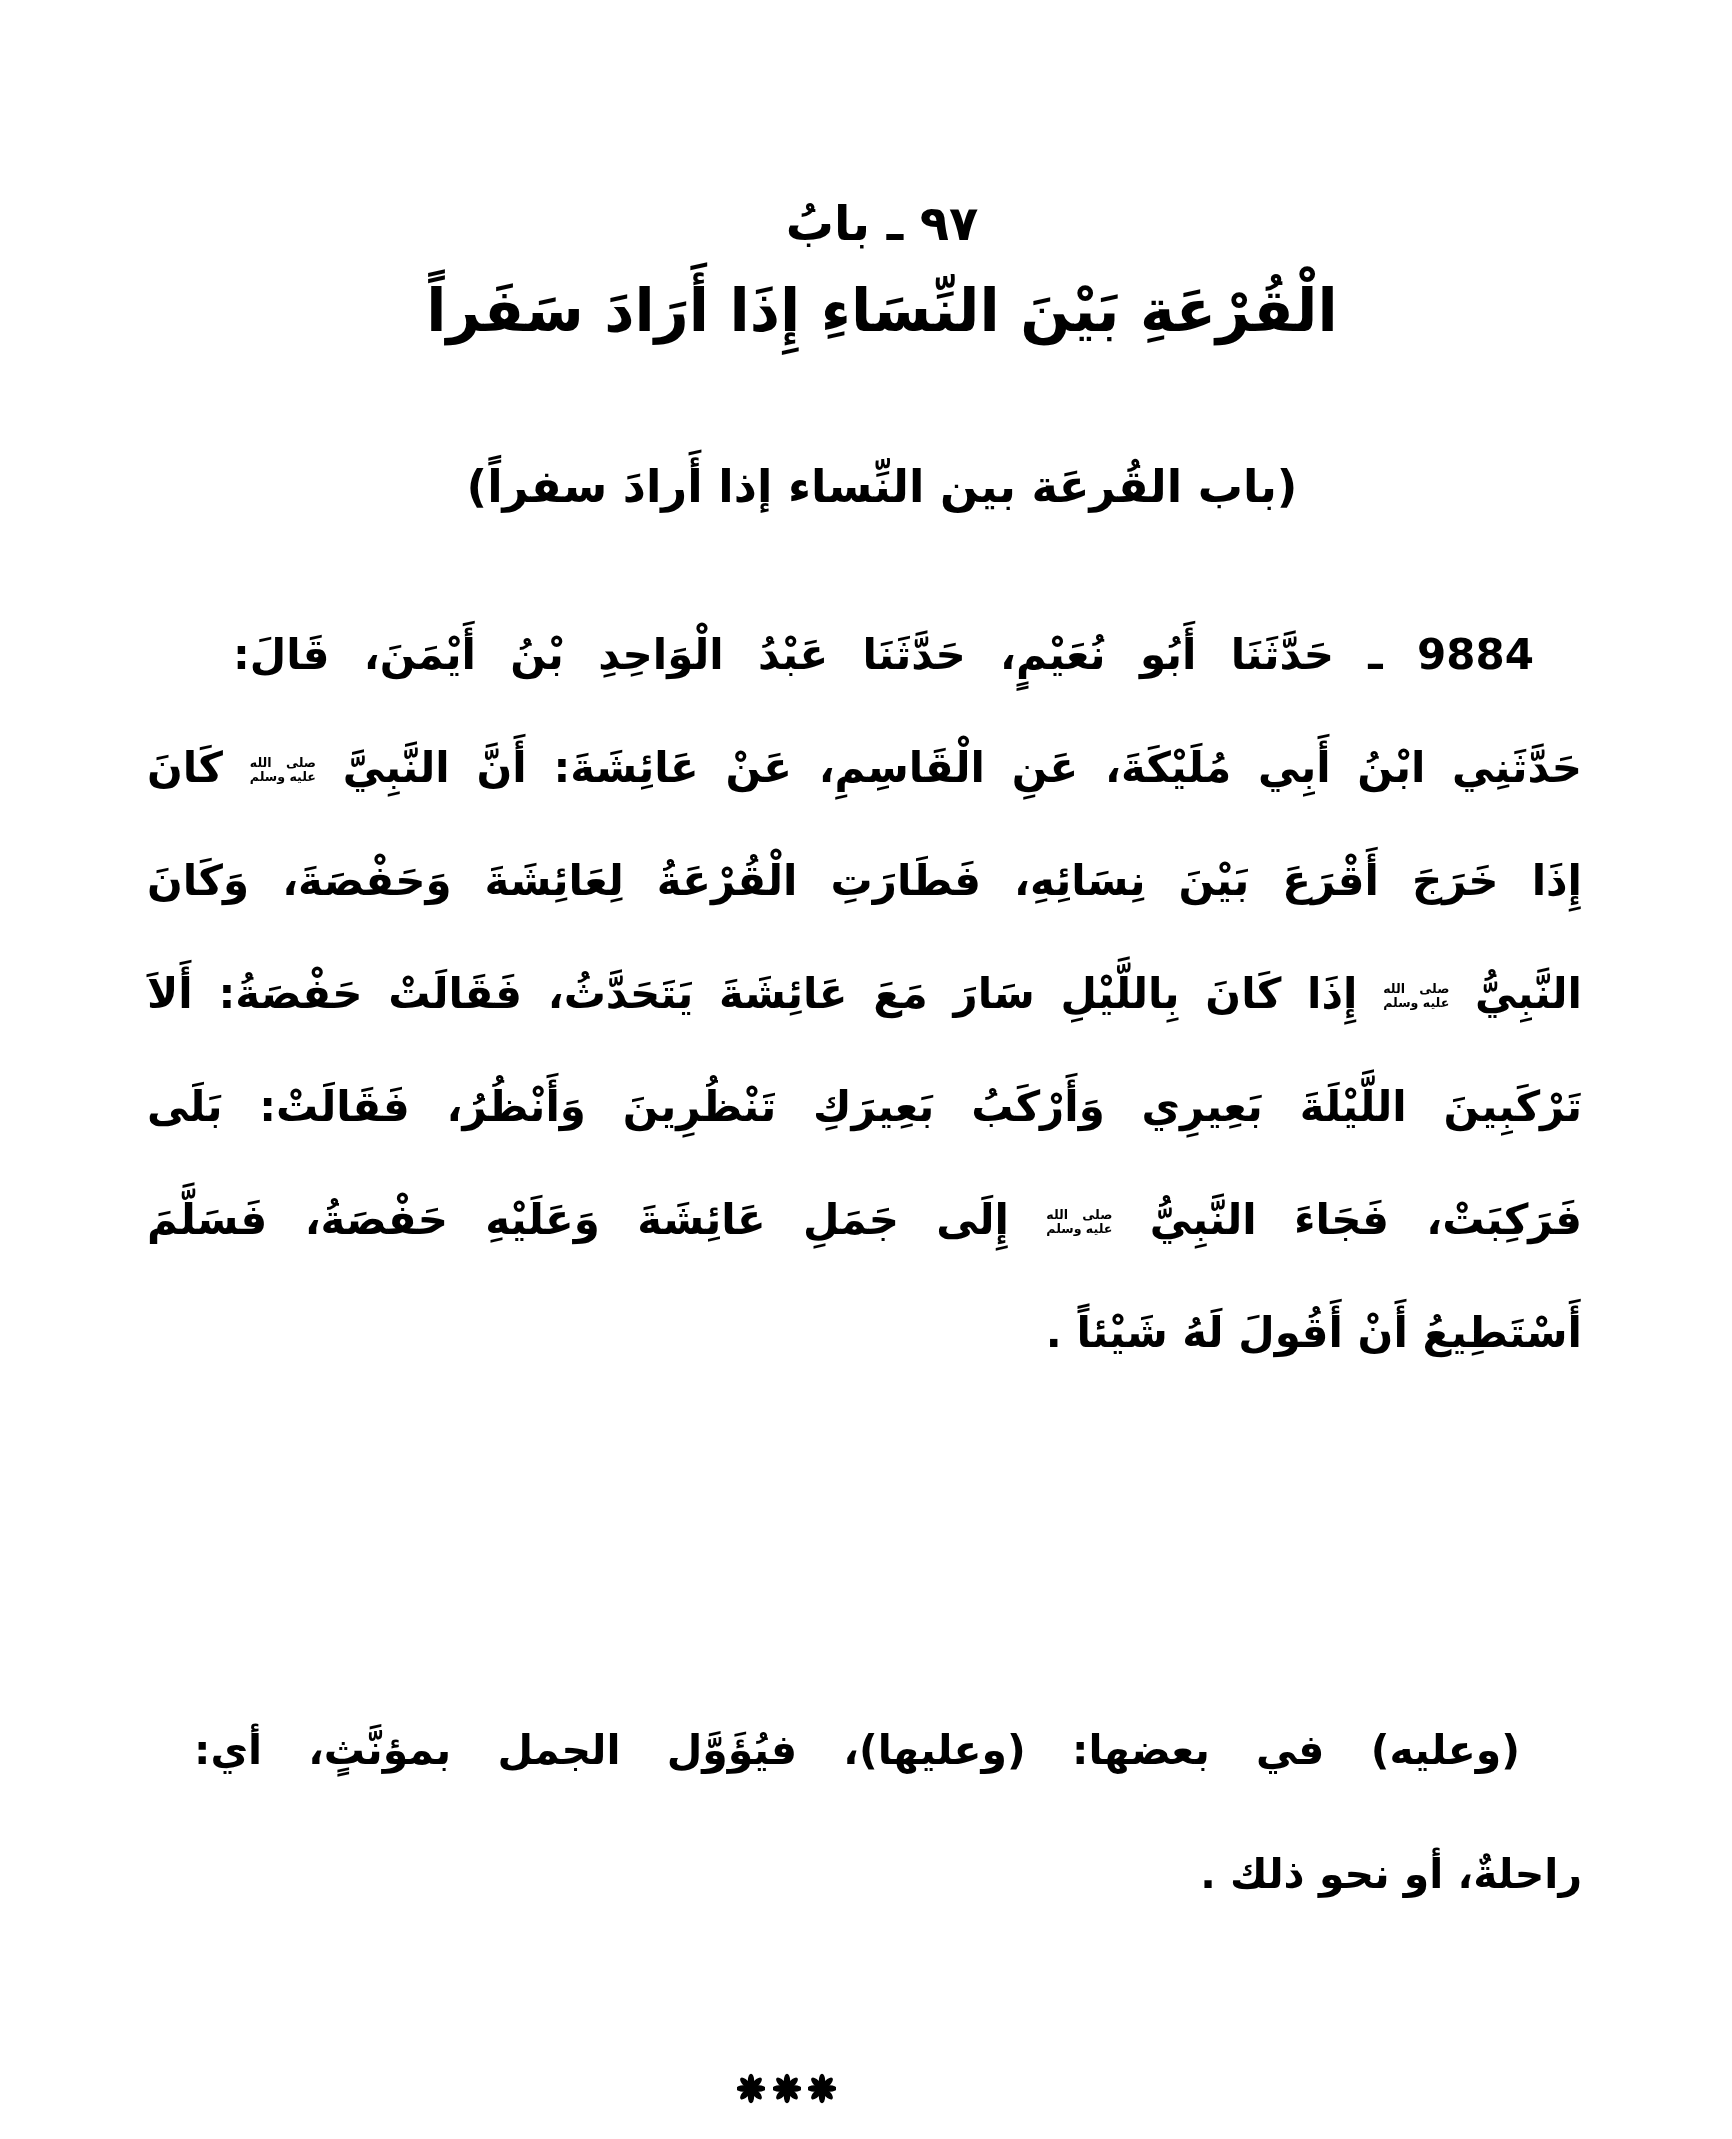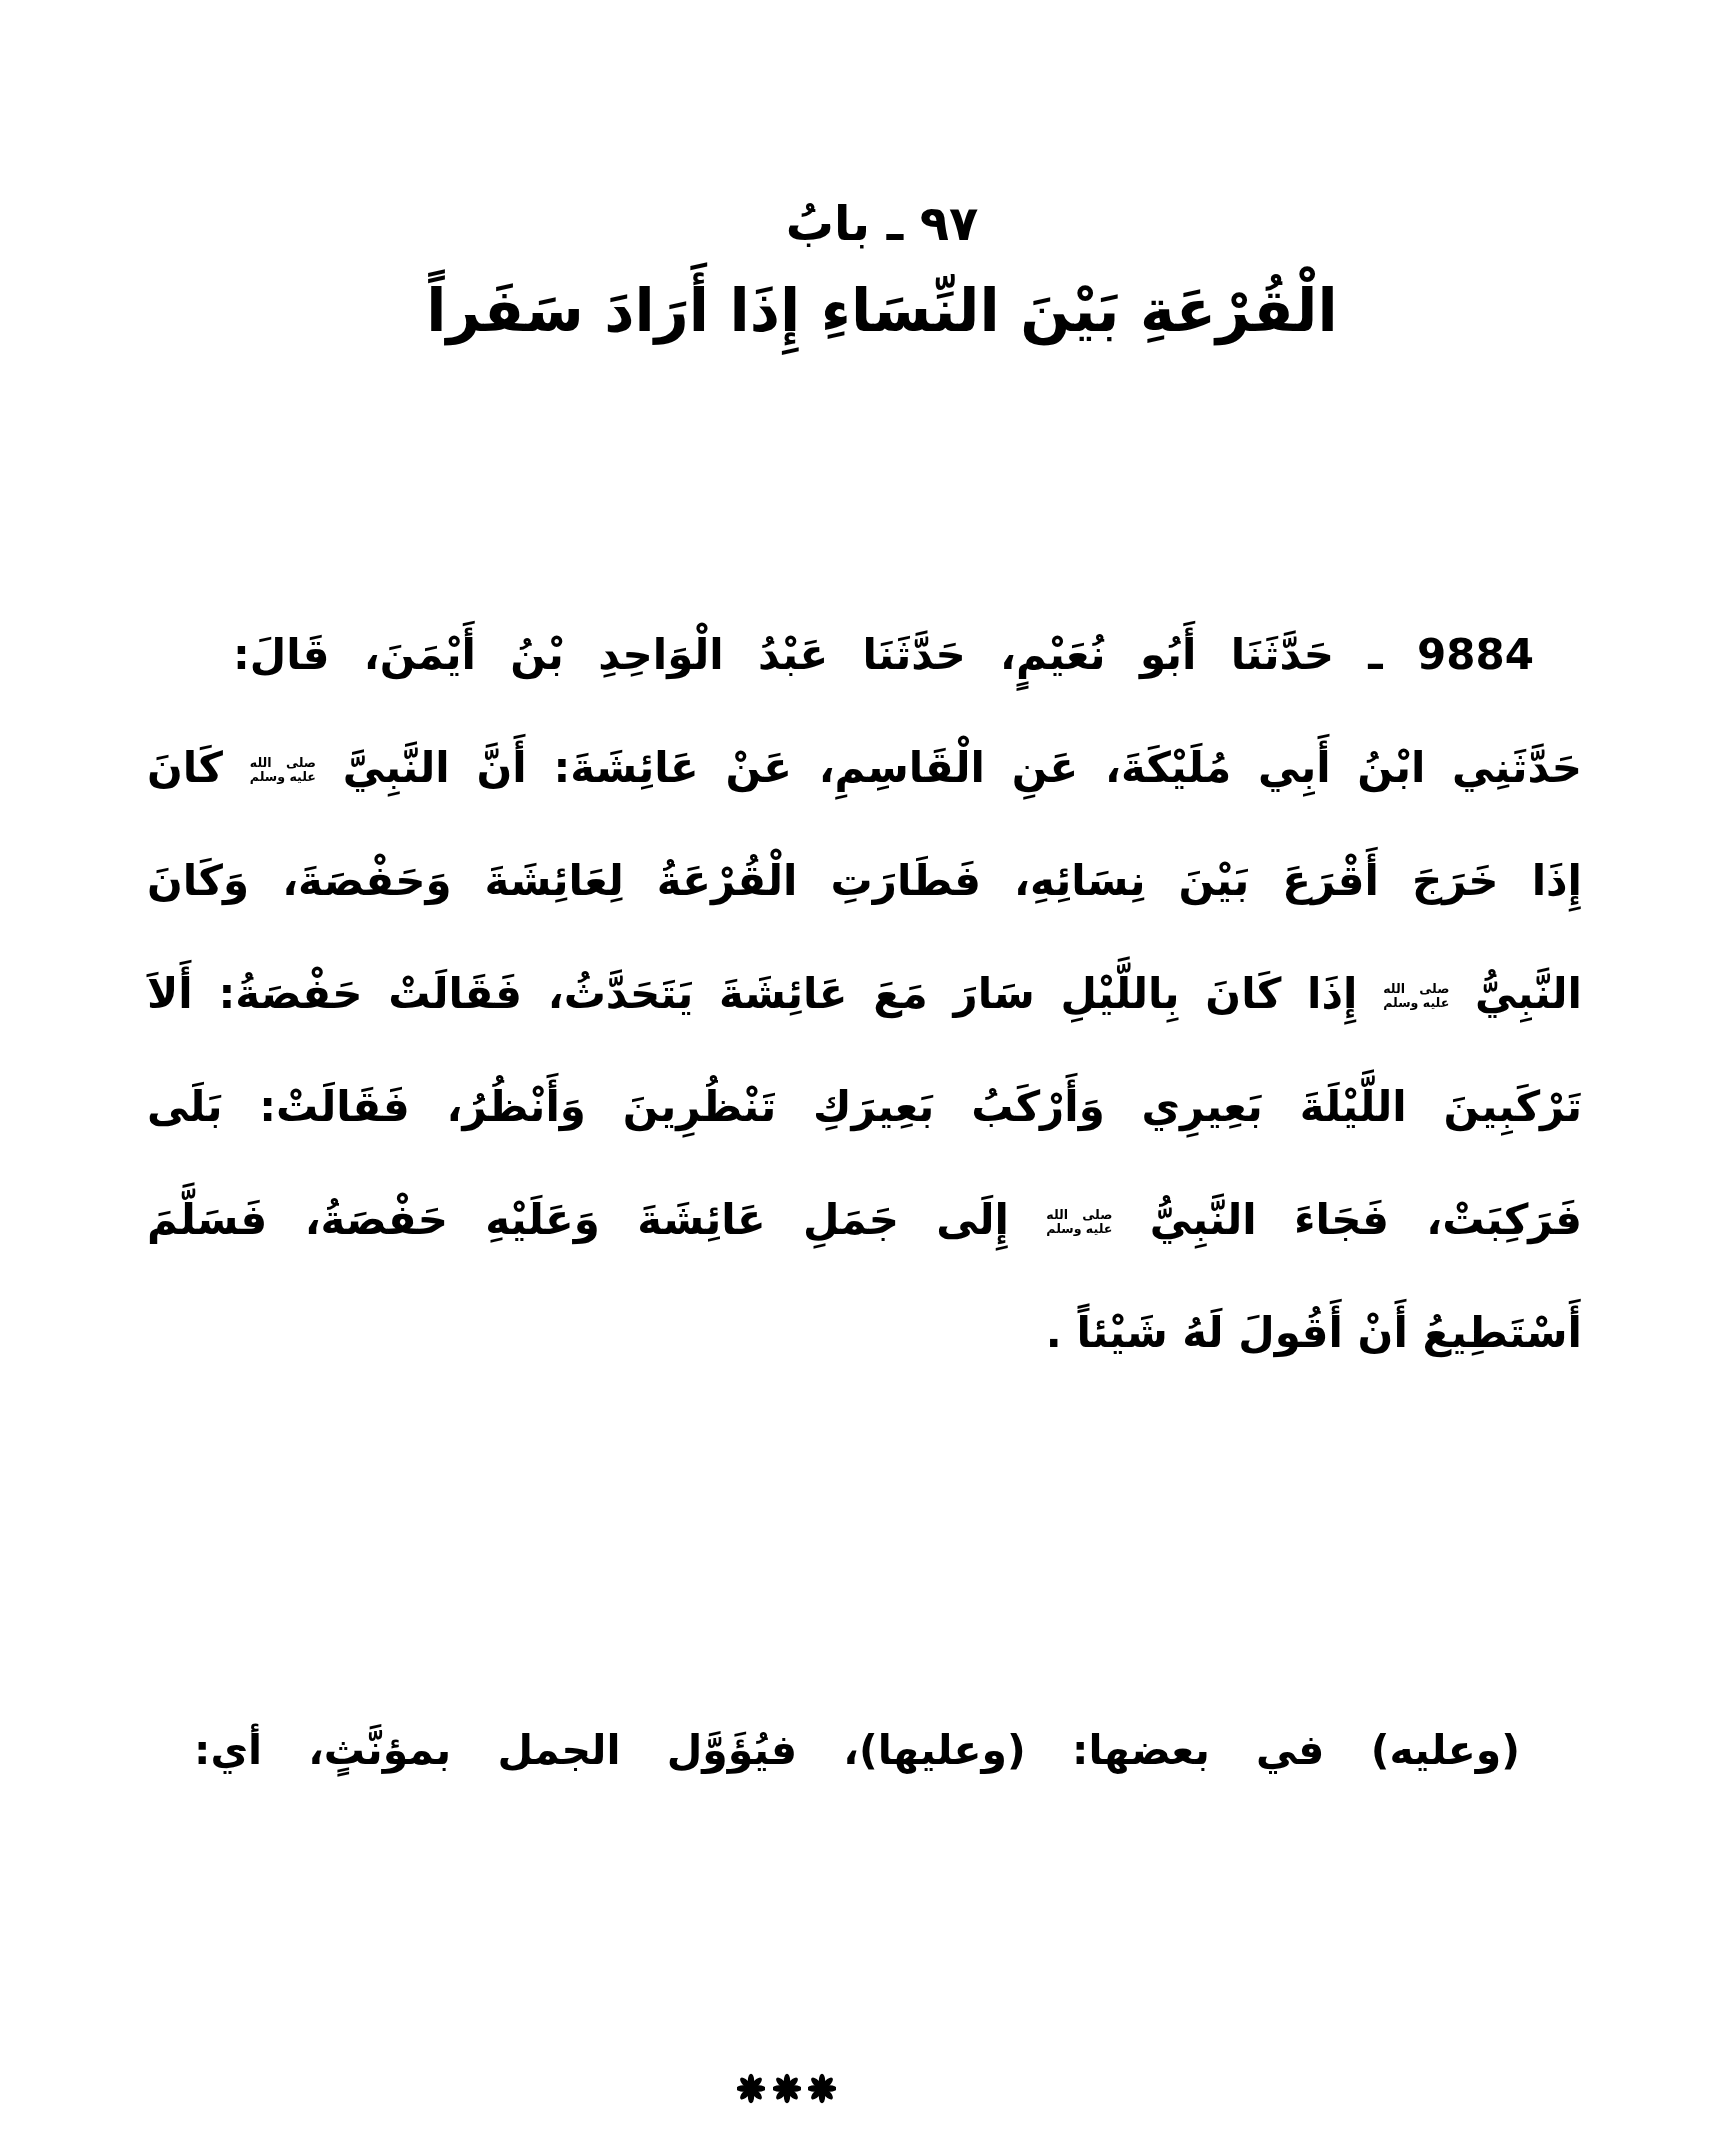--- a/index.html
+++ b/index.html
@@ -41,33 +41,35 @@
   .separator { position:absolute; top:2072px; left:737px; display:flex; gap:7.7px; }
   .separator svg { display:block; }
 </style>
 </head>
 <body>
 
 <div class="page">
 
   <div class="center chapter-num">٩٧ ـ بابُ</div>
   <div class="center chapter-title">الْقُرْعَةِ بَيْنَ النِّسَاءِ إِذَا أَرَادَ سَفَراً</div>
+  <div class="center gloss">(باب القُرعَة بين النِّساء إذا أَرادَ سفراً)</div>
 
   <div class="hadith">
     <div class="h-line first">9884 ـ حَدَّثَنَا أَبُو نُعَيْمٍ، حَدَّثَنَا عَبْدُ الْوَاحِدِ بْنُ أَيْمَنَ، قَالَ:</div>
     <div class="h-line">حَدَّثَنِي ابْنُ أَبِي مُلَيْكَةَ، عَنِ الْقَاسِمِ، عَنْ عَائِشَةَ: أَنَّ النَّبِيَّ <span class="saw">صلى الله<br>عليه وسلم</span> كَانَ</div>
     <div class="h-line">إِذَا خَرَجَ أَقْرَعَ بَيْنَ نِسَائِهِ، فَطَارَتِ الْقُرْعَةُ لِعَائِشَةَ وَحَفْصَةَ، وَكَانَ</div>
     <div class="h-line">النَّبِيُّ <span class="saw">صلى الله<br>عليه وسلم</span> إِذَا كَانَ بِاللَّيْلِ سَارَ مَعَ عَائِشَةَ يَتَحَدَّثُ، فَقَالَتْ حَفْصَةُ: أَلاَ</div>
     <div class="h-line">تَرْكَبِينَ اللَّيْلَةَ بَعِيرِي وَأَرْكَبُ بَعِيرَكِ تَنْظُرِينَ وَأَنْظُرُ، فَقَالَتْ: بَلَى</div>
     <div class="h-line">فَرَكِبَتْ، فَجَاءَ النَّبِيُّ <span class="saw">صلى الله<br>عليه وسلم</span> إِلَى جَمَلِ عَائِشَةَ وَعَلَيْهِ حَفْصَةُ، فَسَلَّمَ</div>
     <div class="h-line last">أَسْتَطِيعُ أَنْ أَقُولَ لَهُ شَيْئاً .</div>
   </div>
 
   <div class="commentary">
     <div class="c-line first">(وعليه) في بعضها: (وعليها)، فيُؤَوَّل الجمل بمؤنَّثٍ، أي:</div>
+    <div class="c-line last">راحلةٌ، أو نحو ذلك .</div>
   </div>
 
   <div class="separator">
     <svg width="28" height="33" viewBox="0 0 22 26">
       <g fill="#000" transform="translate(11,13)">
         <ellipse transform="rotate(0)" cx="0" cy="-6.2" rx="2.5" ry="5.4"></ellipse>
         <ellipse transform="rotate(45)" cx="0" cy="-6.2" rx="2.5" ry="5.4"></ellipse>
         <ellipse transform="rotate(90)" cx="0" cy="-6.2" rx="2.5" ry="5.4"></ellipse>
         <ellipse transform="rotate(135)" cx="0" cy="-6.2" rx="2.5" ry="5.4"></ellipse>
         <ellipse transform="rotate(180)" cx="0" cy="-6.2" rx="2.5" ry="5.4"></ellipse>

